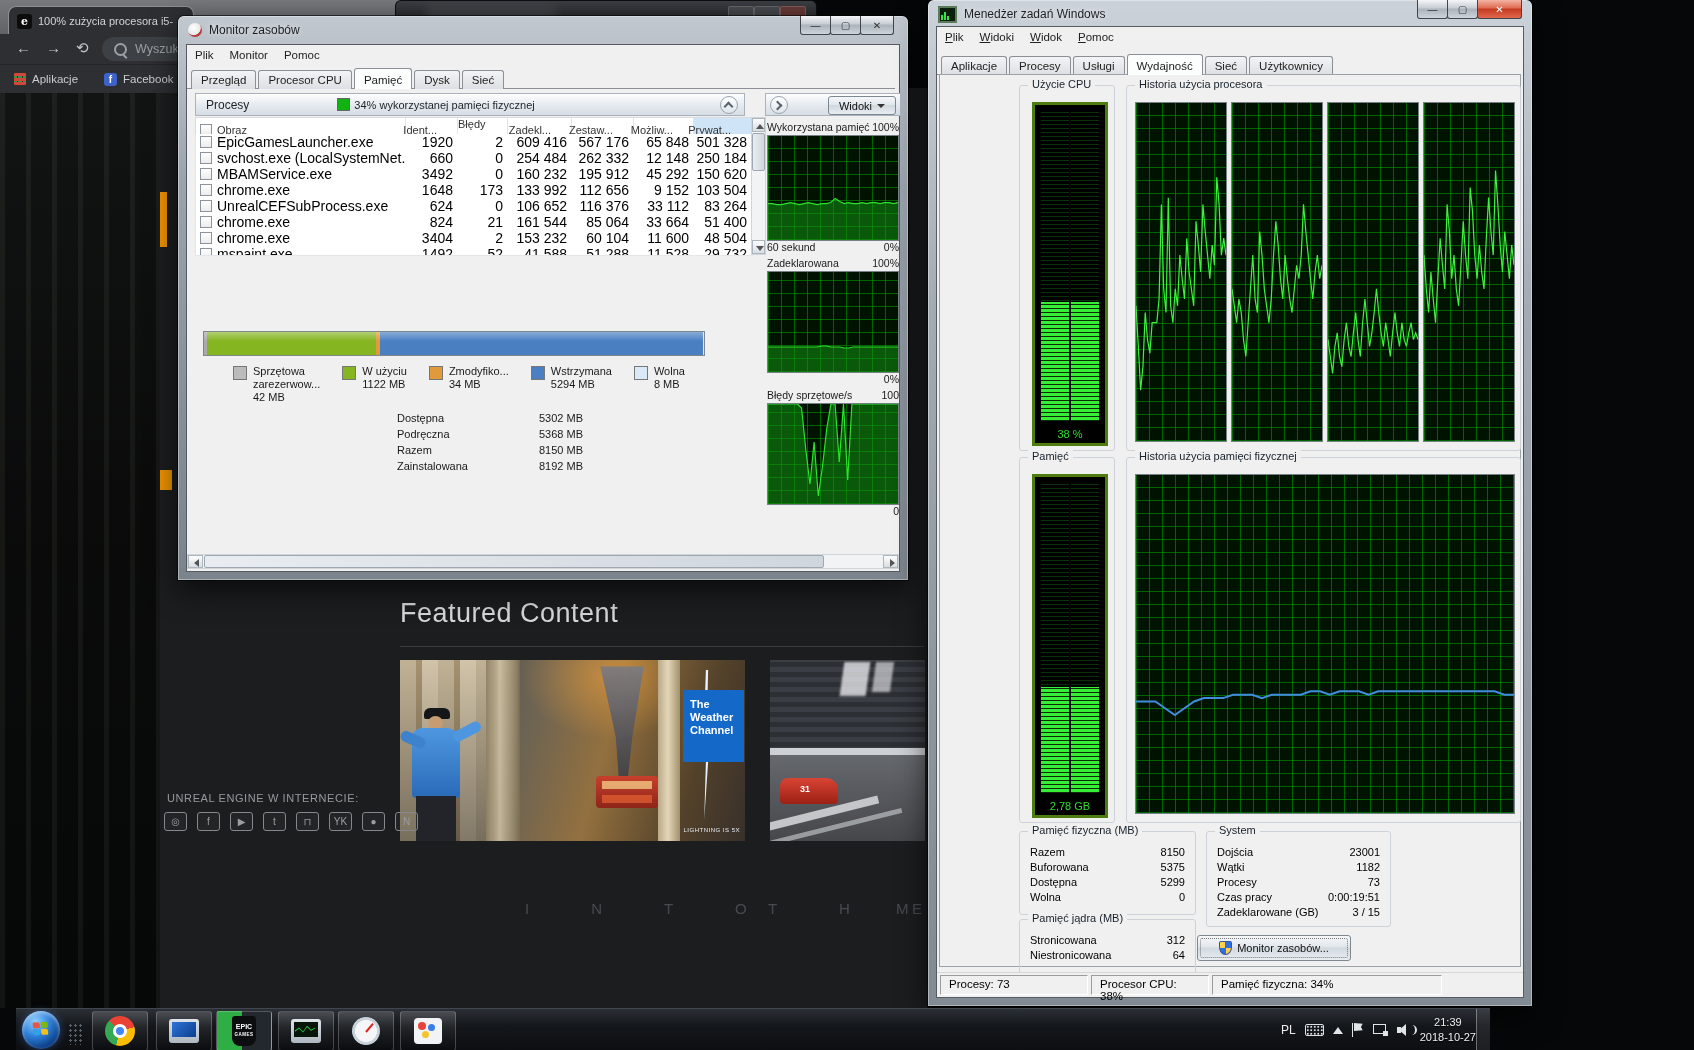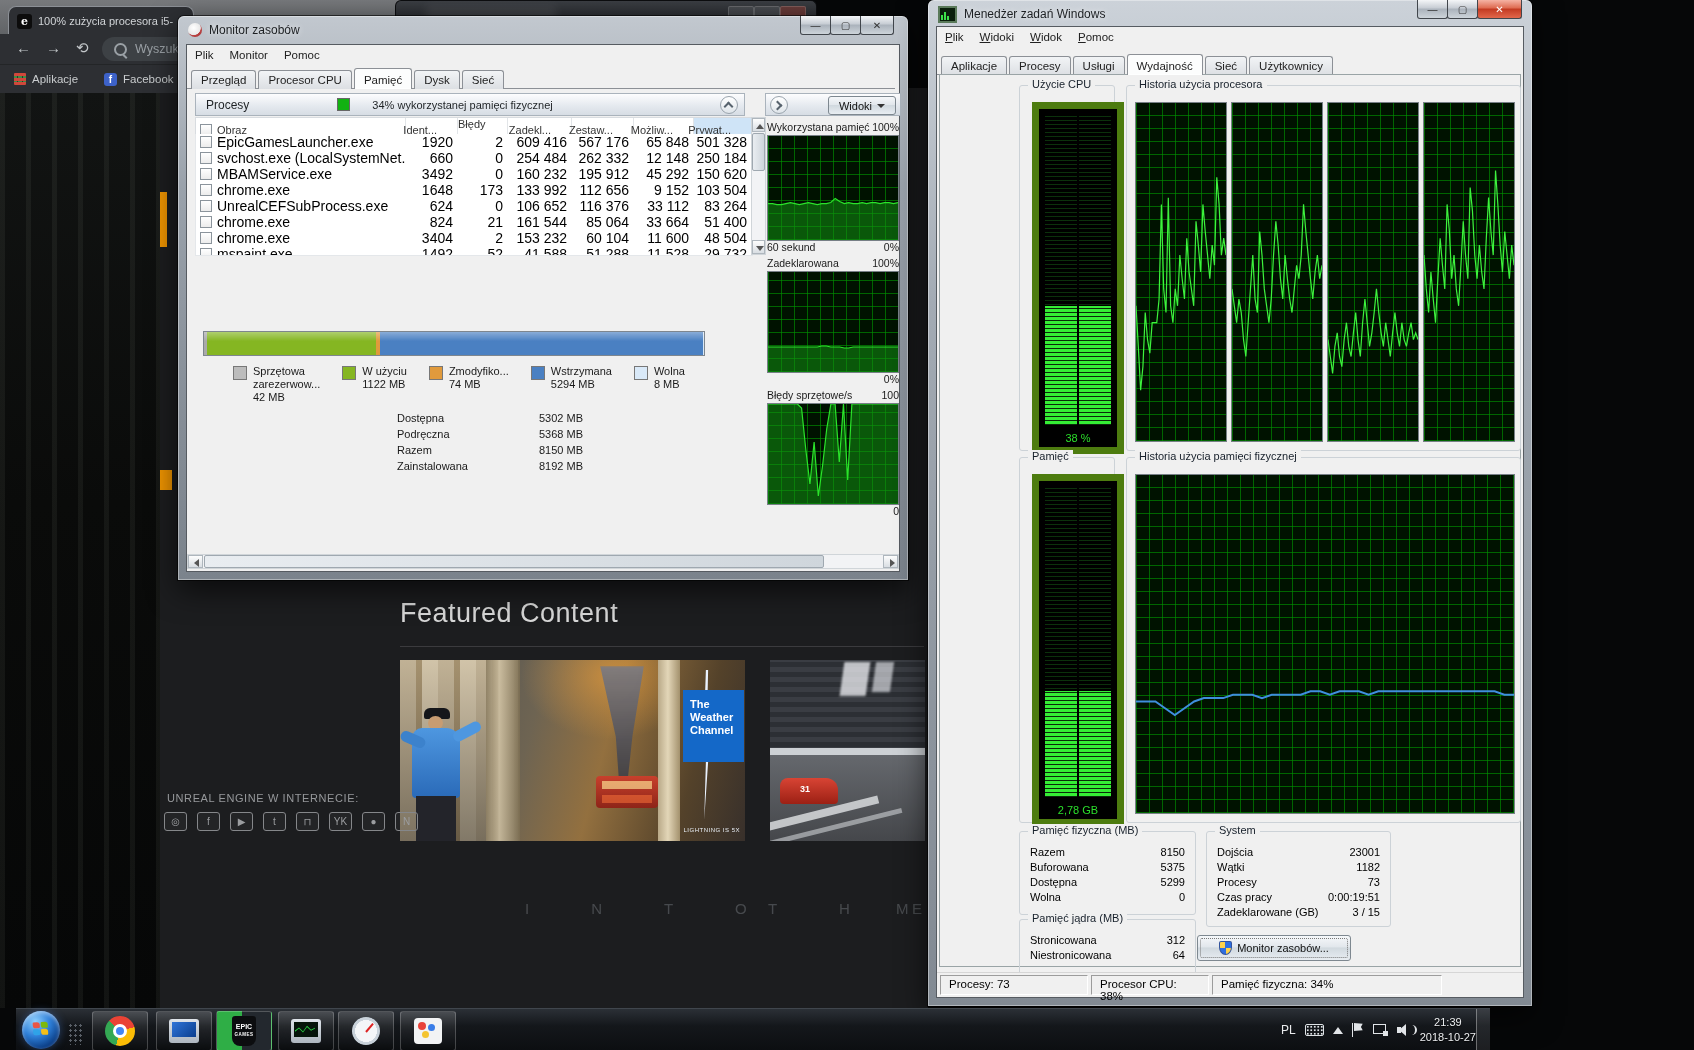--- a/index.html
+++ b/index.html
@@ -149,21 +149,21 @@
 
   
   .graph{position:absolute;background:
      repeating-linear-gradient(90deg,rgba(0,145,0,.65) 0 1px,transparent 1px 13px),
      repeating-linear-gradient(0deg,rgba(0,145,0,.65) 0 1px,transparent 1px 13px),#001200;
      border:1px solid #777f86;overflow:hidden;}
   .gtitle{position:absolute;font-size:10.5px;color:#1a1a1a;display:flex;justify-content:space-between;}
   .gcap{position:absolute;font-size:10.5px;color:#1a1a1a;display:flex;justify-content:space-between;}
 
   
-  .led{position:absolute;background:#000;border:7px solid #4d7c0f;padding-left:8px;}
+  .led{position:absolute;background:#000;border:3px solid #4d7c0f;}
   .led .dim{position:absolute;left:6px;right:6px;top:4px;bottom:22px;
      background:repeating-linear-gradient(0deg,rgba(35,150,35,.33) 0 1px,transparent 1px 4px),
                 repeating-linear-gradient(90deg,rgba(0,0,0,.55) 0 1px,transparent 1px 3px);}
   .led .gauge-fill{position:absolute;left:6px;right:6px;bottom:22px;
      background:repeating-linear-gradient(0deg,#0a2a0a 0 1px,#35ee35 1px 4px);}
   .led .split{position:absolute;left:50%;width:2px;margin-left:-1px;top:4px;bottom:22px;background:#000;}
   .led .ledlab{position:absolute;left:0;right:0;bottom:3px;text-align:center;color:#2bdf2b;font-size:11px;}
 
   
   .gb{position:absolute;border:1px solid #ccd2d7;border-radius:3px;}
@@ -351,21 +351,21 @@
       <div class="tabrow" style="left:0;top:20px;height:23px;">
           <span class="tab"><span>Przegląd</span></span>
           <span class="tab"><span>Procesor CPU</span></span>
           <span class="tab active"><span>Pamięć</span></span>
           <span class="tab"><span>Dysk</span></span>
           <span class="tab"><span>Sieć</span></span>
         </div>
 
       <div class="sechead" style="left:8px;top:48px;width:548px;">
         <span class="shl">Procesy</span>
-        <span style="display:flex;align-items:center;gap:22px;margin-left:88px;font-size:11px;">
+        <span style="display:flex;align-items:center;gap:4px;margin-left:88px;font-size:11px;">
           <span class="legsq" style="background:#12b212;"></span>
           <span>34% wykorzystanej pamięci fizycznej</span>
         </span>
         <span class="chev"></span>
       </div>
 
       <div class="thead pgrid" style="left:8px;top:72px;width:556px;">
         <span class="hc first">
             <span class="cb"></span>
             <span>Obraz</span>
@@ -516,21 +516,21 @@
     <span>
               <span>W użyciu</span>
               <span>1122 MB</span>
               <span></span>
             </span>
   </div>
           <div class="lgitem">
     <span class="lgsq2" style="background: rgb(224, 154, 60);"></span>
     <span>
               <span>Zmodyfiko...</span>
-              <span>74 MB</span>
+              <span>34 MB</span>
               <span></span>
             </span>
   </div>
           <div class="lgitem">
     <span class="lgsq2" style="background: rgb(74, 128, 194);"></span>
     <span>
               <span>Wstrzymana</span>
               <span>5294 MB</span>
               <span></span>
             </span>

